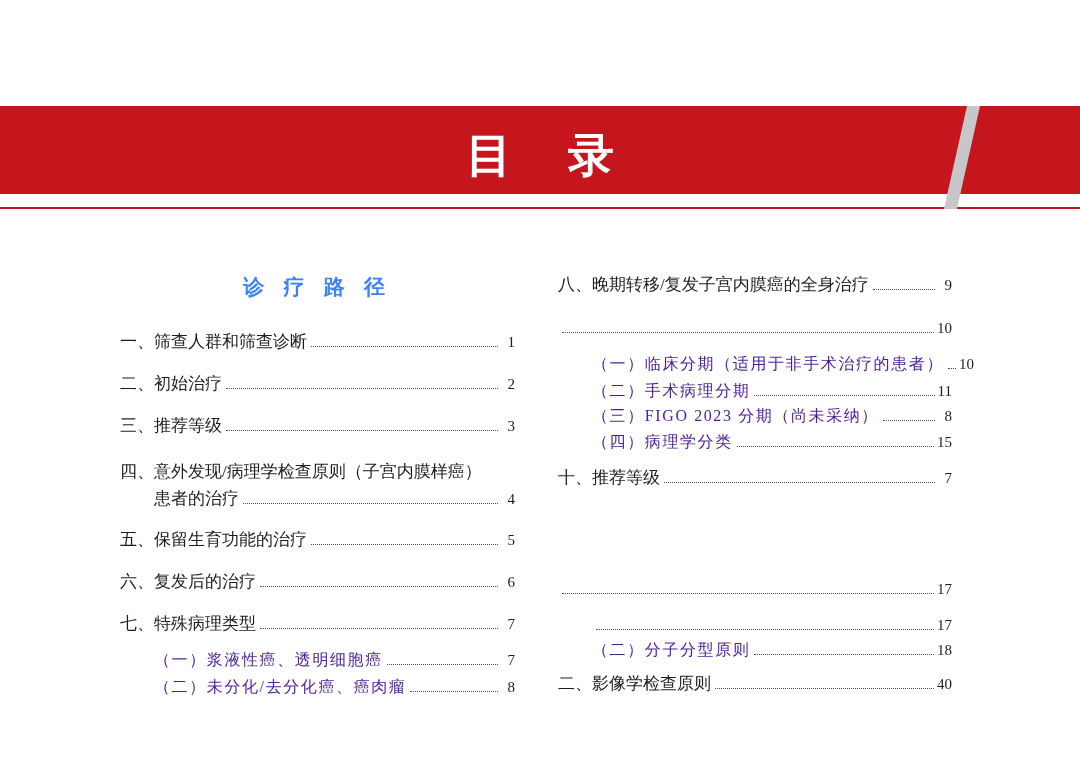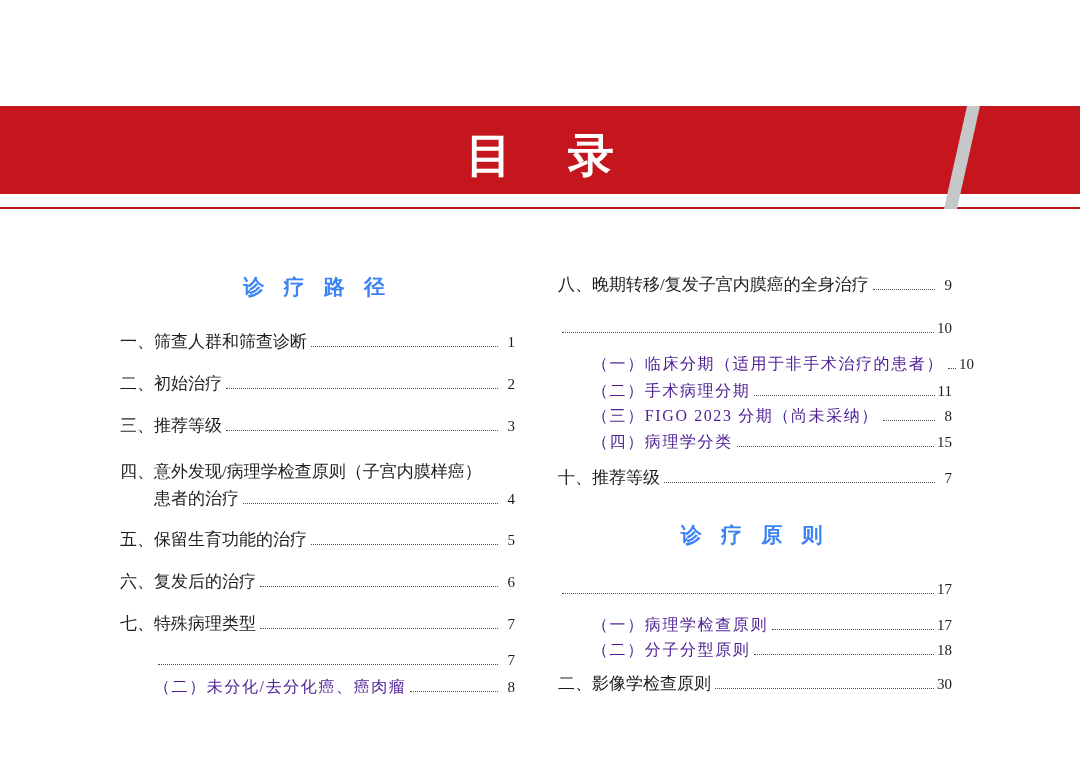--- a/index.html
+++ b/index.html
@@ -151,20 +151,21 @@
       <span class="lbl">六、复发后的治疗</span>
       <span class="dots"></span>
       <span class="pg">6</span>
     </div>
     <div class="row main" style="top:610px">
       <span class="lbl">七、特殊病理类型</span>
       <span class="dots"></span>
       <span class="pg">7</span>
     </div>
     <div class="row sub" style="top:646px">
+      <span class="lbl">（一）浆液性癌、透明细胞癌</span>
       <span class="dots"></span>
       <span class="pg">7</span>
     </div>
     <div class="row sub" style="top:673px">
       <span class="lbl">（二）未分化/去分化癌、癌肉瘤</span>
       <span class="dots"></span>
       <span class="pg">8</span>
     </div>
   </div>
 
@@ -197,36 +198,34 @@
       <span class="lbl">（四）病理学分类</span>
       <span class="dots"></span>
       <span class="pg">15</span>
     </div>
     <div class="row main" style="top:464px">
       <span class="lbl">十、推荐等级</span>
       <span class="dots"></span>
       <span class="pg">7</span>
     </div>
 
-    <div class="section-header" style="top:521px">诊 疗 原 则</div>
 
     <div class="row main" style="top:575px">
       <span class="dots"></span>
       <span class="pg">17</span>
     </div>
     <div class="row sub" style="top:611px">
-      <span class="lbl">（一）病理学检查原则</span>
       <span class="dots"></span>
       <span class="pg">17</span>
     </div>
     <div class="row sub" style="top:636px">
       <span class="lbl">（二）分子分型原则</span>
       <span class="dots"></span>
       <span class="pg">18</span>
     </div>
     <div class="row main" style="top:670px">
       <span class="lbl">二、影像学检查原则</span>
       <span class="dots"></span>
-      <span class="pg">30</span>
+      <span class="pg">40</span>
     </div>
   </div>
 
 </div>
 
 </body></html>

